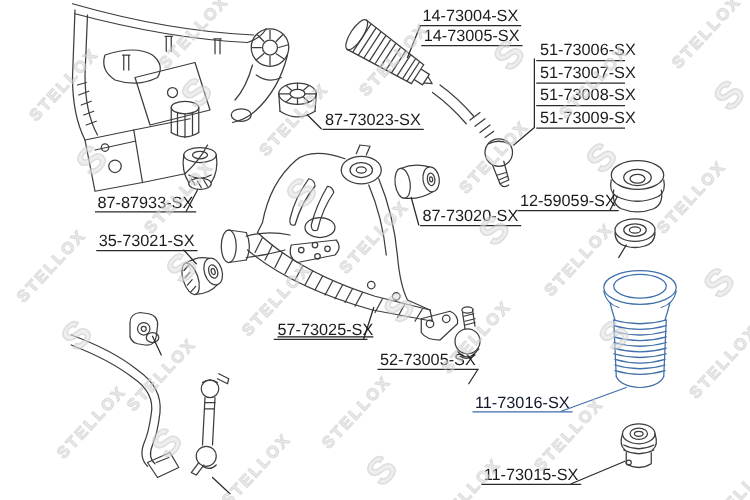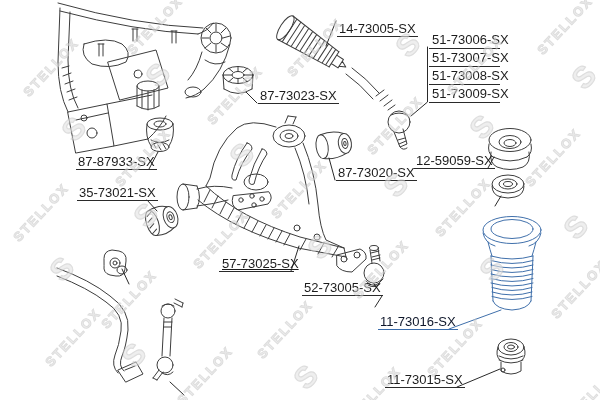--- a/index.html
+++ b/index.html
@@ -238,20 +238,21 @@
       <path d="M375,307 L382,296"></path>
       <path d="M184,395 L170,382"></path>
       <path d="M335,180 L329,158"></path>
       <path d="M488,168 L494,157"></path>
       <path d="M495,206 L501,196"></path>
       <path d="M457,387 L500,369"></path>
       <path d="M449,329 L501,310" stroke="#4070ab"></path>
     </g>
   </svg>
 
+  <div class="pn" style="left:336px;top:6px">14-73004-SX</div>
   <div class="pn" style="left:337px;top:22px">14-73005-SX</div>
 
   <div class="pn-group g51" style="left:429px;top:31px">
     <div class="row">51-73006-SX</div>
     <div class="row">51-73007-SX</div>
     <div class="row">51-73008-SX</div>
     <div class="row">51-73009-SX</div>
   </div>
 
   <div class="pn" style="left:258px;top:89px">87-73023-SX</div>

